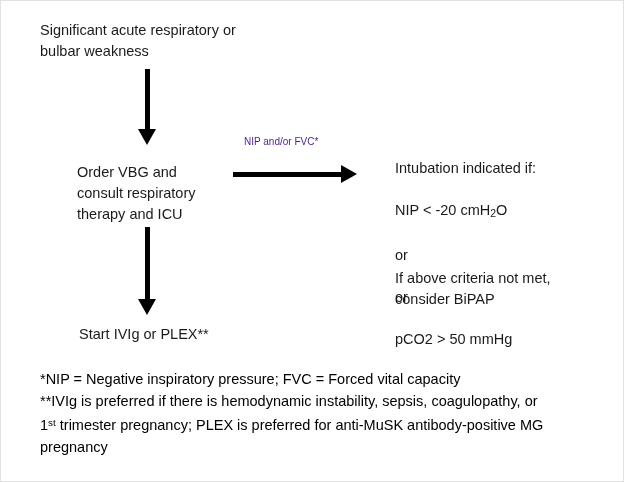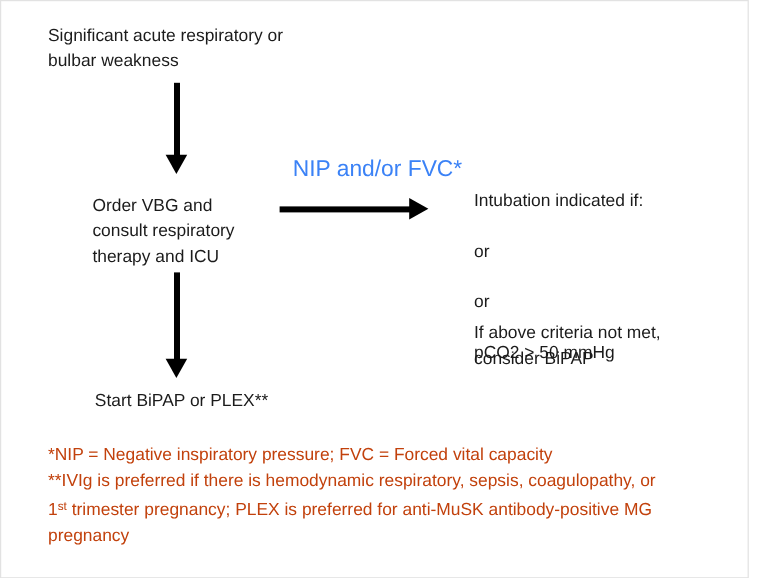--- a/index.html
+++ b/index.html
@@ -52,23 +52,23 @@
   #node-bipap {
     left: 394px;
     top: 267px;
     width: 230px;
   }
   
   #label-nip-fvc {
     position: absolute;
     left: 243px;
     top: 131px;
-    font-size: 19px;
+    font-size: 10px;
     line-height: 20px;
-    color: #3b82f6;
+    color: #4c1d95;
   }
   
   .arrow-v {
     position: absolute;
   }
   .arrow-v .shaft {
     position: absolute;
     left: 50%;
     top: 0;
     width: 5px;
@@ -130,21 +130,21 @@
   }
   #arrow-right-1 .shaft { width: 110px; }
   
   #footnotes {
     position: absolute;
     left: 39px;
     top: 368px;
     width: 570px;
     font-size: 14.5px;
     line-height: 21.5px;
-    color: #c2410c;
+    color: #000000;
   }
   .footnote-line {
     white-space: normal;
   }
   sub { font-size: 0.72em; vertical-align: -0.22em; }
   sup { font-size: 0.68em; vertical-align: 0.42em; }
 </style>
 </head>
 <body>
 
@@ -164,35 +164,36 @@
 
   <div id="label-nip-fvc">NIP and/or FVC*</div>
 
   <div class="arrow-h" id="arrow-right-1">
     <span class="shaft"></span>
     <span class="head"></span>
   </div>
 
   <div class="node" id="node-intubation">
     <div>Intubation indicated if:</div>
+    <div><span>NIP &lt; -20 cmH</span><sub>2</sub><span>O</span></div>
     <div>or</div>
     <div>or</div>
     <div>pCO2 &gt; 50 mmHg</div>
   </div>
 
   <div class="node" id="node-bipap">If above criteria not met,
 consider BiPAP</div>
 
   <div class="arrow-v" id="arrow-down-2">
     <span class="shaft"></span>
     <span class="head"></span>
   </div>
 
-  <div class="node" id="node-treatment">Start BiPAP or PLEX**</div>
+  <div class="node" id="node-treatment">Start IVIg or PLEX**</div>
 
   <div id="footnotes">
     <div class="footnote-line">*NIP = Negative inspiratory pressure; FVC = Forced vital capacity</div>
-    <div class="footnote-line">**IVIg is preferred if there is hemodynamic respiratory, sepsis,  coagulopathy, or</div>
+    <div class="footnote-line">**IVIg is preferred if there is hemodynamic instability, sepsis,  coagulopathy, or</div>
     <div class="footnote-line"><span>1</span><sup>st</sup><span> trimester pregnancy; PLEX is preferred for anti-MuSK antibody-positive MG</span></div>
     <div class="footnote-line">pregnancy</div>
   </div>
 
 </div>
 
 </body></html>

